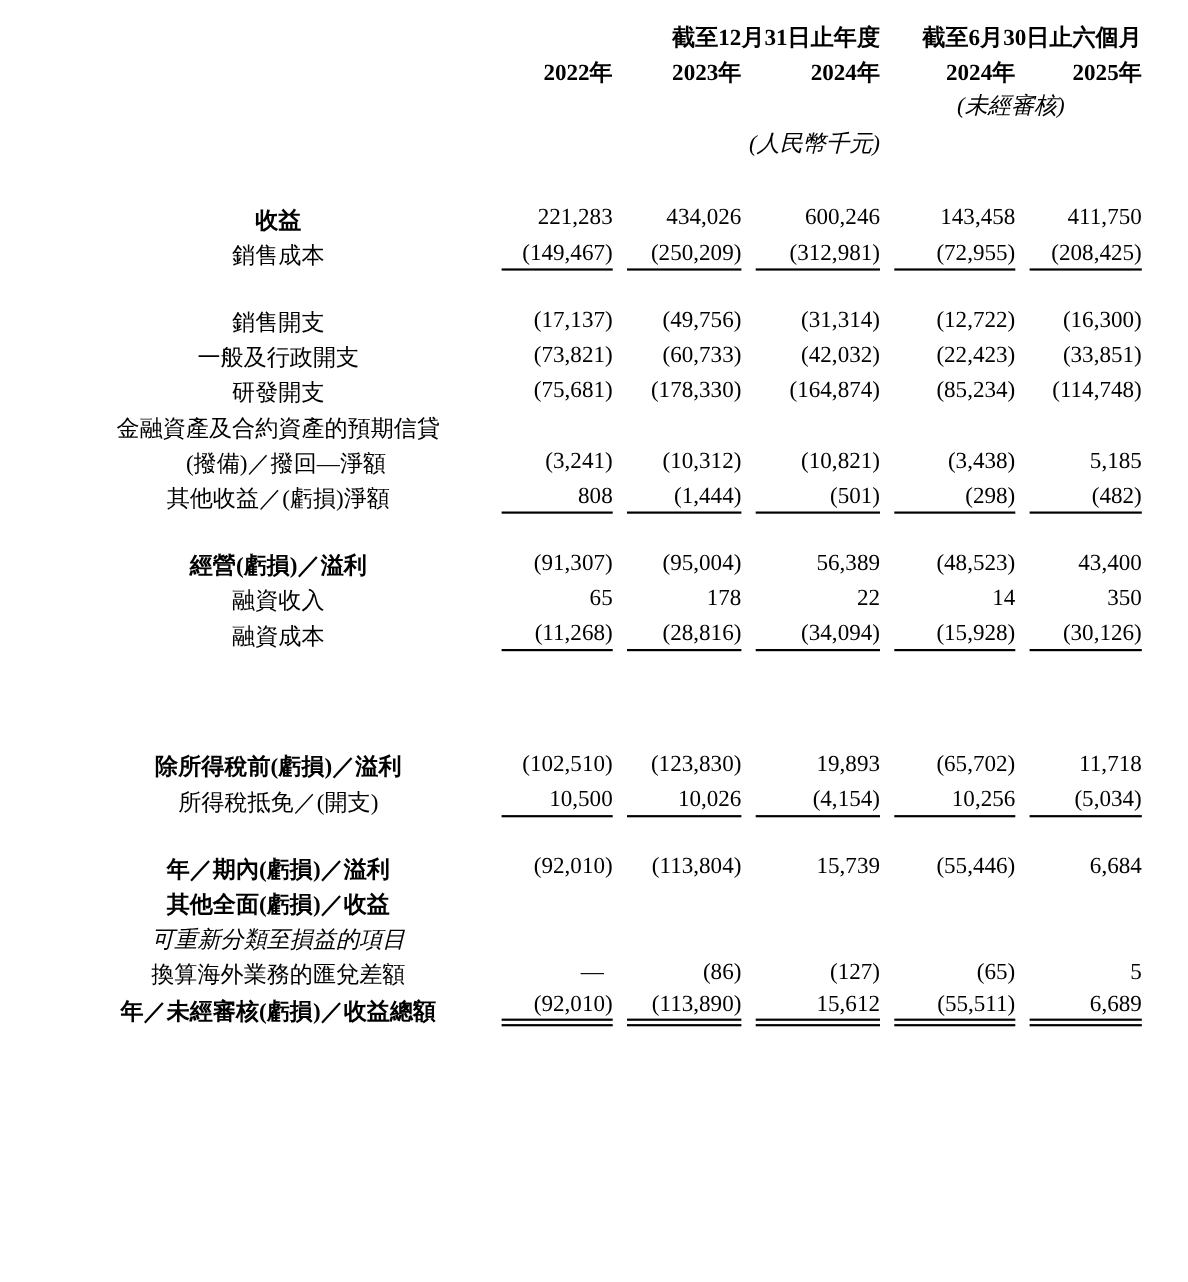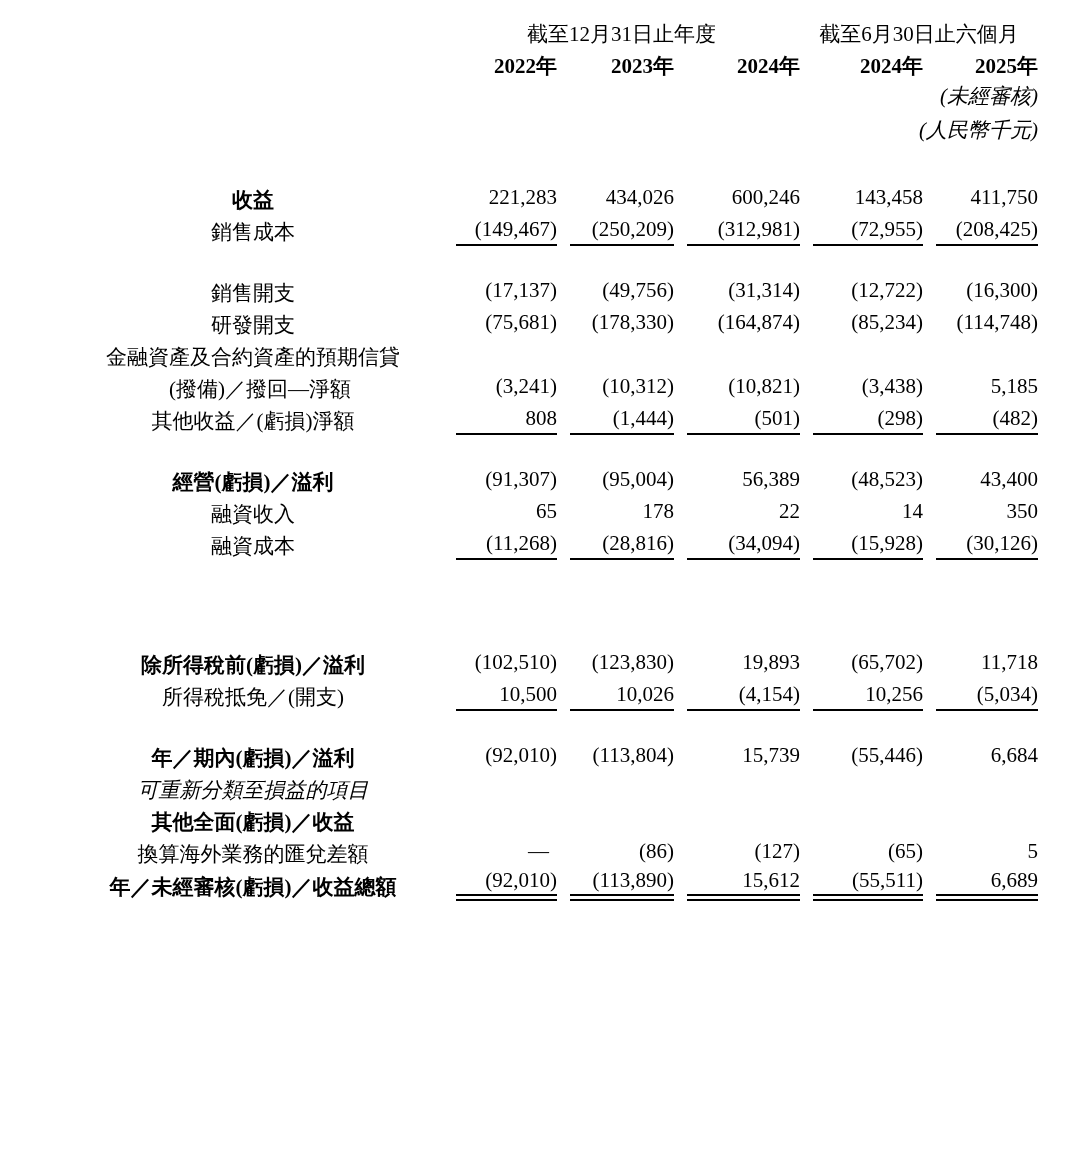--- a/index.html
+++ b/index.html
@@ -17,23 +17,23 @@
   col.c2 { width: 117px; }
   col.c3 { width: 126px; }
   col.c4 { width: 123px; }
   col.c5 { width: 115px; }
   th, td { padding: 0; vertical-align: bottom; font-weight: normal; }
   tr.h1 { height: 30px; }
   tr.h2 { height: 32px; }
   tr.h3 { height: 30px; }
   tr.h4 { height: 34px; }
   tr.hsp { height: 38px; }
-  .ghdr { text-align: center; font-weight: normal; }
+  .ghdr { text-align: right; font-weight: bold; }
   .yhdr { text-align: right; font-weight: bold; }
-  .note { text-align: right; font-style: italic; }
+  .note { text-align: center; font-style: italic; }
   tbody tr { height: 32px; }
   tbody tr.gap { height: 29px; }
   .lbl { text-align: center; }
   .lbl.b { font-weight: bold; }
   .lbl.i { font-style: italic; }
   .lbl.ind { padding-left: 14px; }
   .num { text-align: right; padding-left: 13px; }
   .val { display: block; border-bottom: 2px solid transparent; padding-bottom: 2px; }
   .ul .val { border-bottom-color: #000000; }
   .dul .val { border-bottom: 7px double #000000; padding-bottom: 1px; }
@@ -130,20 +130,38 @@
             <span class="val">(31,314)</span>
           </td>
           <td class="num">
             <span class="val">(12,722)</span>
           </td>
           <td class="num">
             <span class="val">(16,300)</span>
           </td>
         </tr>
         <tr>
+          <td class="lbl">一般及行政開支</td>
+          <td class="num">
+            <span class="val">(73,821)</span>
+          </td>
+          <td class="num">
+            <span class="val">(60,733)</span>
+          </td>
+          <td class="num">
+            <span class="val">(42,032)</span>
+          </td>
+          <td class="num">
+            <span class="val">(22,423)</span>
+          </td>
+          <td class="num">
+            <span class="val">(33,851)</span>
+          </td>
+        </tr>
+        <tr>
           <td class="lbl">研發開支</td>
           <td class="num">
             <span class="val">(75,681)</span>
           </td>
           <td class="num">
             <span class="val">(178,330)</span>
           </td>
           <td class="num">
             <span class="val">(164,874)</span>
           </td>
@@ -325,39 +343,39 @@
             <span class="val">15,739</span>
           </td>
           <td class="num">
             <span class="val">(55,446)</span>
           </td>
           <td class="num">
             <span class="val">6,684</span>
           </td>
         </tr>
         <tr>
+          <td class="lbl b">其他全面(虧損)／收益</td>
+          <td class="num">
+            <span class="val"></span>
+          </td>
+          <td class="num">
+            <span class="val"></span>
+          </td>
+          <td class="num">
+            <span class="val"></span>
+          </td>
+          <td class="num">
+            <span class="val"></span>
+          </td>
+          <td class="num">
+            <span class="val"></span>
+          </td>
+        </tr>
+        <tr>
           <td class="lbl i">可重新分類至損益的項目</td>
-          <td class="num">
-            <span class="val"></span>
-          </td>
-          <td class="num">
-            <span class="val"></span>
-          </td>
-          <td class="num">
-            <span class="val"></span>
-          </td>
-          <td class="num">
-            <span class="val"></span>
-          </td>
-          <td class="num">
-            <span class="val"></span>
-          </td>
-        </tr>
-        <tr>
-          <td class="lbl b">其他全面(虧損)／收益</td>
           <td class="num">
             <span class="val"></span>
           </td>
           <td class="num">
             <span class="val"></span>
           </td>
           <td class="num">
             <span class="val"></span>
           </td>
           <td class="num">

